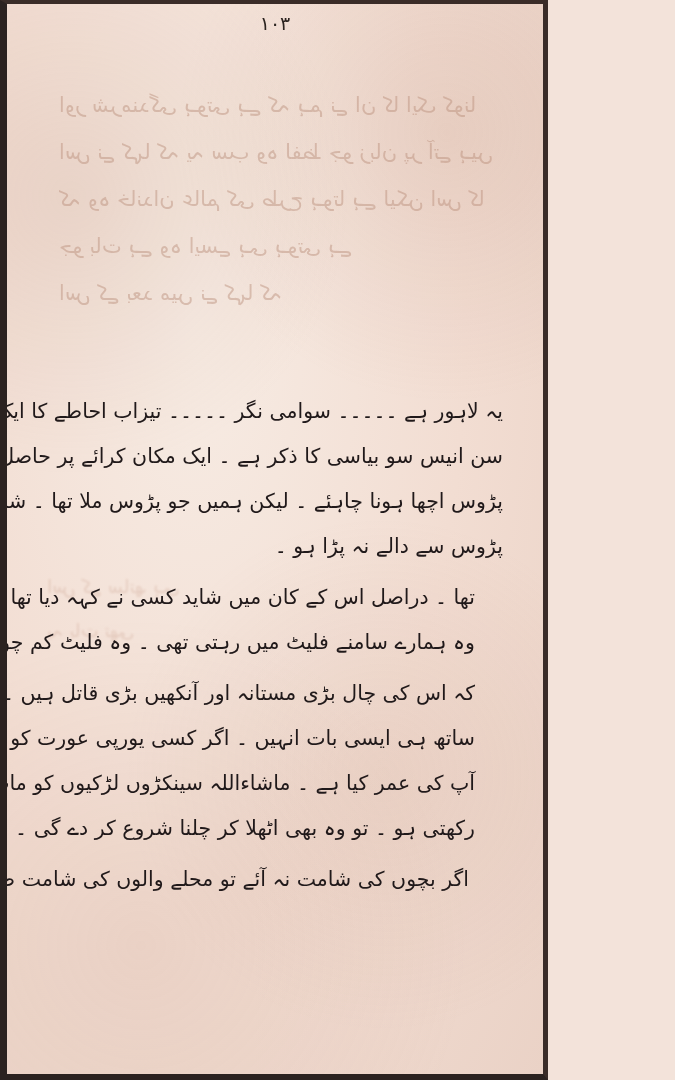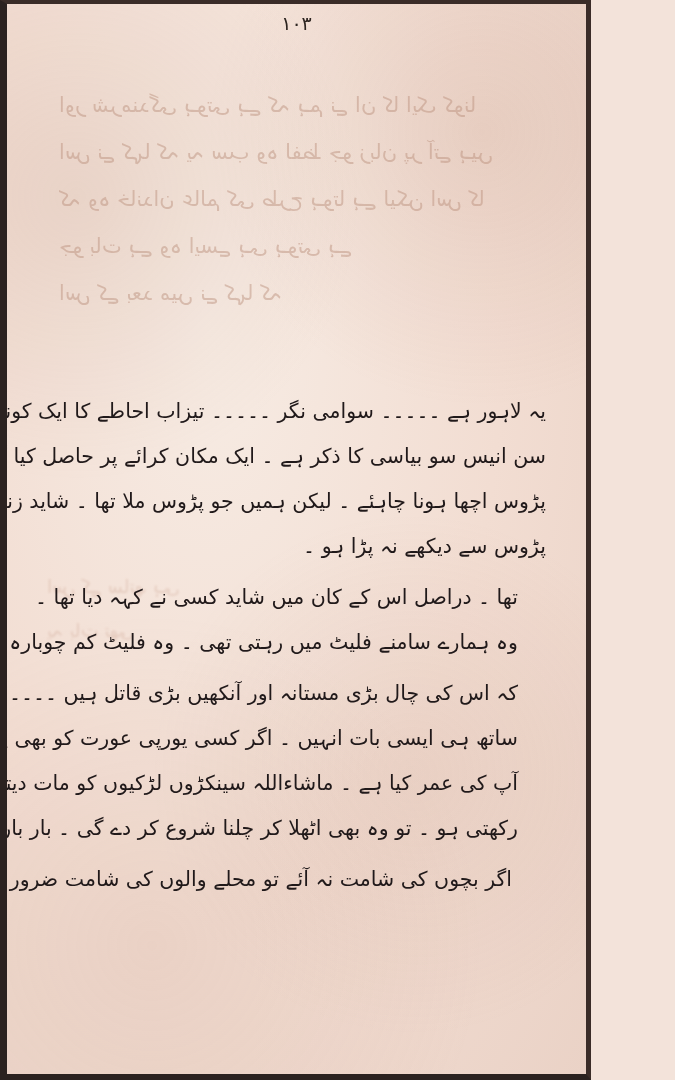--- a/index.html
+++ b/index.html
@@ -10,21 +10,21 @@
     width: 675px;
     height: 1080px;
     background: #f3e3da;
     font-family: "DejaVu Sans", sans-serif;
     overflow: hidden;
   }
 
   
   .scan-page {
     position: relative;
-    width: 591px;
+    width: 548px;
     height: 1080px;
     box-sizing: border-box;
     background:
       radial-gradient(ellipse at 35% 30%, #f7ece4 0%, #f2ddd2 55%, #ead2c6 100%);
     border-left: 7px solid #2b2220;
     border-right: 5px solid #3a2c28;
     border-top: 4px solid #3a2c28;
     border-bottom: 6px solid #2b2220;
     overflow: hidden;
   }
@@ -153,21 +153,21 @@
     <div>اس کے ساتھ ہی</div>
     <div>یہ بات تھی</div>
   </div>
 
   <div class="body-text">
 
     <p class="para">
       <span class="ln stretch">یہ لاہور ہے ۔۔۔۔۔ سوامی نگر ۔۔۔۔۔ تیزاب احاطے کا ایک کونا ۔ یہ</span>
       <span class="ln stretch">سن انیس سو بیاسی کا ذکر ہے ۔ ایک مکان کرائے پر حاصل کیا گیا ۔ کہتے ہیں</span>
       <span class="ln stretch">پڑوس اچھا ہونا چاہئے ۔ لیکن ہمیں جو پڑوس ملا تھا ۔ شاید زندگی میں ہمیں ایسے</span>
-      <span class="ln">پڑوس سے دیکھے نہ پڑا ہو ۔</span>
+      <span class="ln">پڑوس سے دالے نہ پڑا ہو ۔</span>
     </p>
 
     <p class="para indent">
       <span class="ln">تھا ۔ دراصل اس کے کان میں شاید کسی نے کہہ دیا تھا ۔</span>
       <span class="ln stretch">وہ ہمارے سامنے فلیٹ میں رہتی تھی ۔ وہ فلیٹ کم چوبارہ زیادہ</span>
     </p>
 
     <p class="para indent">
       <span class="ln stretch">کہ اس کی چال بڑی مستانہ اور آنکھیں بڑی قاتل ہیں ۔۔۔۔ ادھر یہ اس کے</span>
       <span class="ln stretch">ساتھ ہی ایسی بات انہیں ۔ اگر کسی یورپی عورت کو بھی یہ کہہ دیا جائے ۔ کہ بھی</span>

